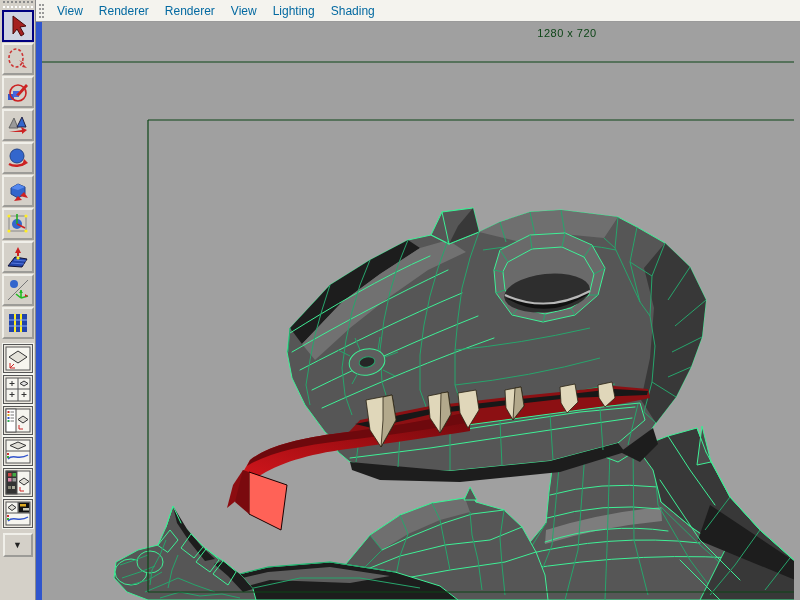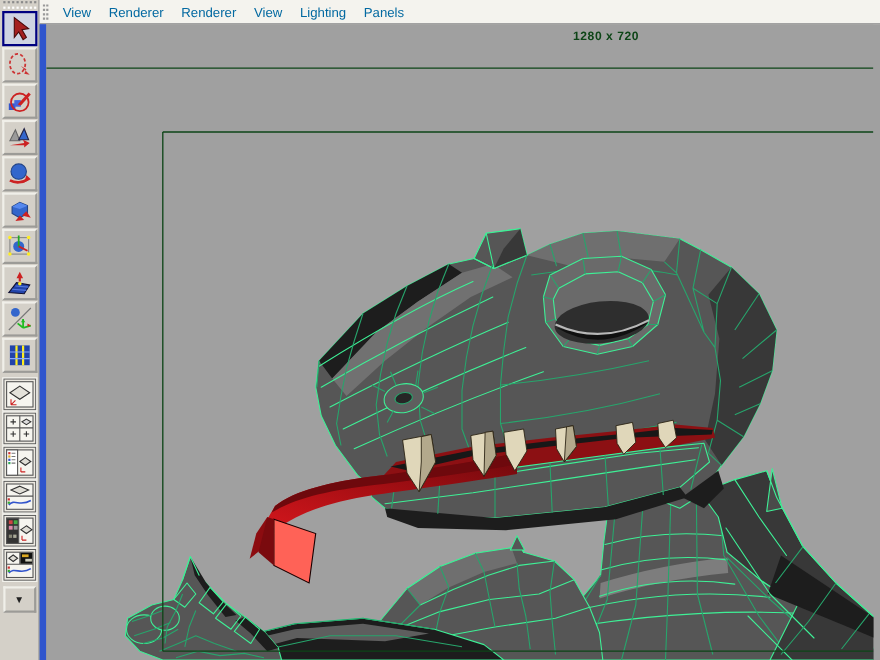--- a/index.html
+++ b/index.html
@@ -25,22 +25,22 @@
   .laywrap{margin-top:4px;display:flex;flex-direction:column;align-items:center}
   .more{width:30px;height:24px;margin-top:3px;border:2px outset #f0efe9;background:var(--toolbar-bg);
     font-size:9px;color:#222;line-height:20px;text-align:center}
   
   .panel{position:absolute;left:36px;top:0;width:764px;height:600px;display:flex;flex-direction:column}
   .menubar{height:22px;background:var(--menubar-bg);border-bottom:1px solid #9a9a9a;
     display:flex;align-items:center;font-size:12px;color:#0369a1}
   .mb-handle{width:5px;height:14px;margin:0 5px 0 3px;border-left:2px dotted #999;border-right:2px dotted #999}
   .mitem{padding:2px 8px;cursor:default}
   .viewport{position:relative;flex:1;background:var(--vp);border-left:6px solid var(--accent);overflow:hidden}
-  .reslabel{position:absolute;left:509px;top:5px;transform:translateX(-50%);
-    font-size:11px;font-weight:bold;color:var(--gate);letter-spacing:0.5px;white-space:nowrap}
+  .reslabel{position:absolute;left:525px;top:5px;transform:translateX(-50%);
+    font-size:11px;font-weight:normal;color:var(--gate);letter-spacing:0.5px;white-space:nowrap}
   svg.scene{position:absolute;left:0;top:0} .fM{fill:var(--mM)} .fD{fill:var(--mD)} .fK{fill:var(--mK)}
   .w{stroke:var(--wire);stroke-width:1;fill:none;stroke-linejoin:round;stroke-linecap:round}
   .w2{stroke:var(--wire2);stroke-width:1;fill:none;stroke-linejoin:round}
   .sw{stroke:var(--wire);stroke-width:1;stroke-linejoin:round}
   .gate{stroke:var(--gate);stroke-width:1.2;fill:none}
 </style>
 </head>
 <body>
 
 <div class="app">
@@ -198,21 +198,21 @@
   </div>
 
   <div class="panel">
     <div class="menubar">
       <div class="mb-handle"></div>
       <span class="mitem">View</span>
       <span class="mitem">Renderer</span>
       <span class="mitem">Renderer</span>
       <span class="mitem">View</span>
       <span class="mitem">Lighting</span>
-      <span class="mitem">Panels</span>
+      <span class="mitem">Shading</span>
     </div>
 
     <div class="viewport">
       <svg class="scene" width="752" height="578" viewBox="42 22 752 578">
         <defs>
           <linearGradient id="tg" x1="1" y1="0" x2="0" y2="1">
             <stop offset="0" stop-color="#6e090d"></stop>
               <stop offset="0.55" stop-color="#a90f14"></stop>
               <stop offset="1" stop-color="#d2161c"></stop>
           </linearGradient>

